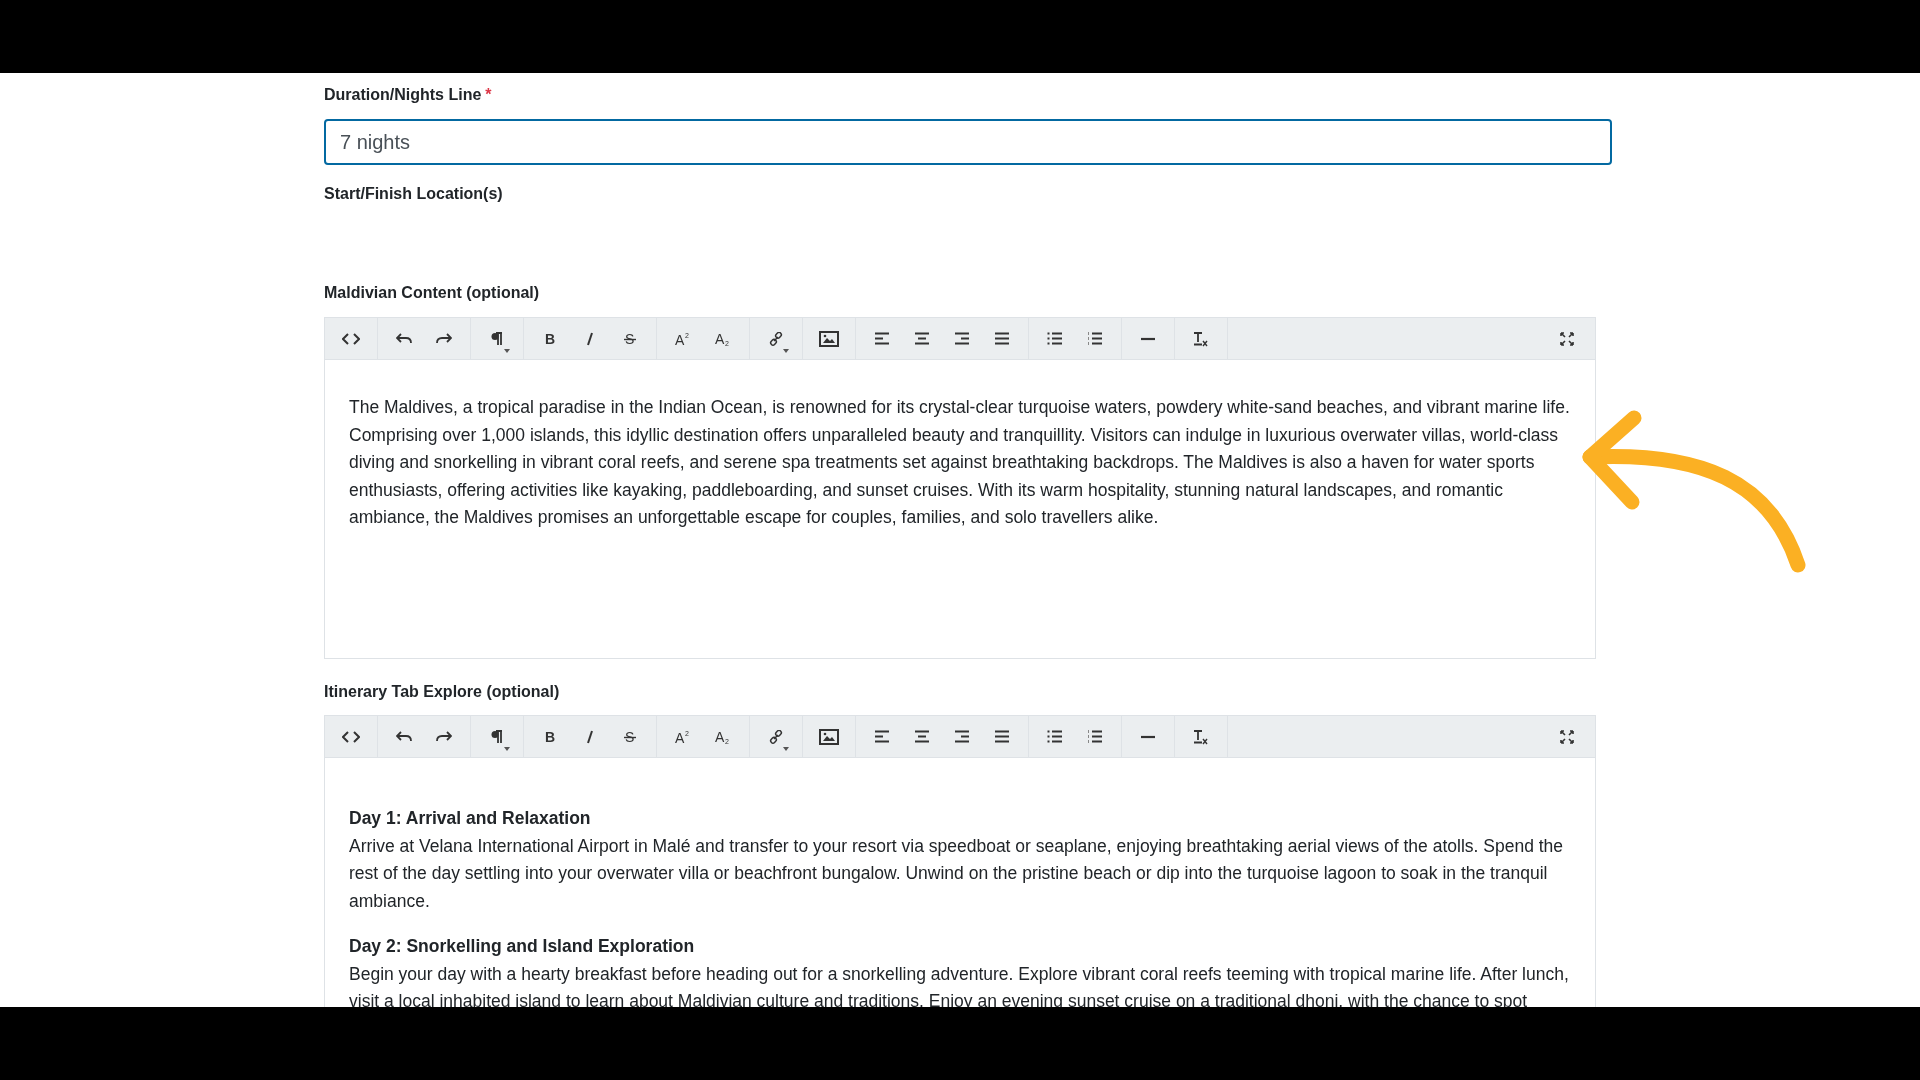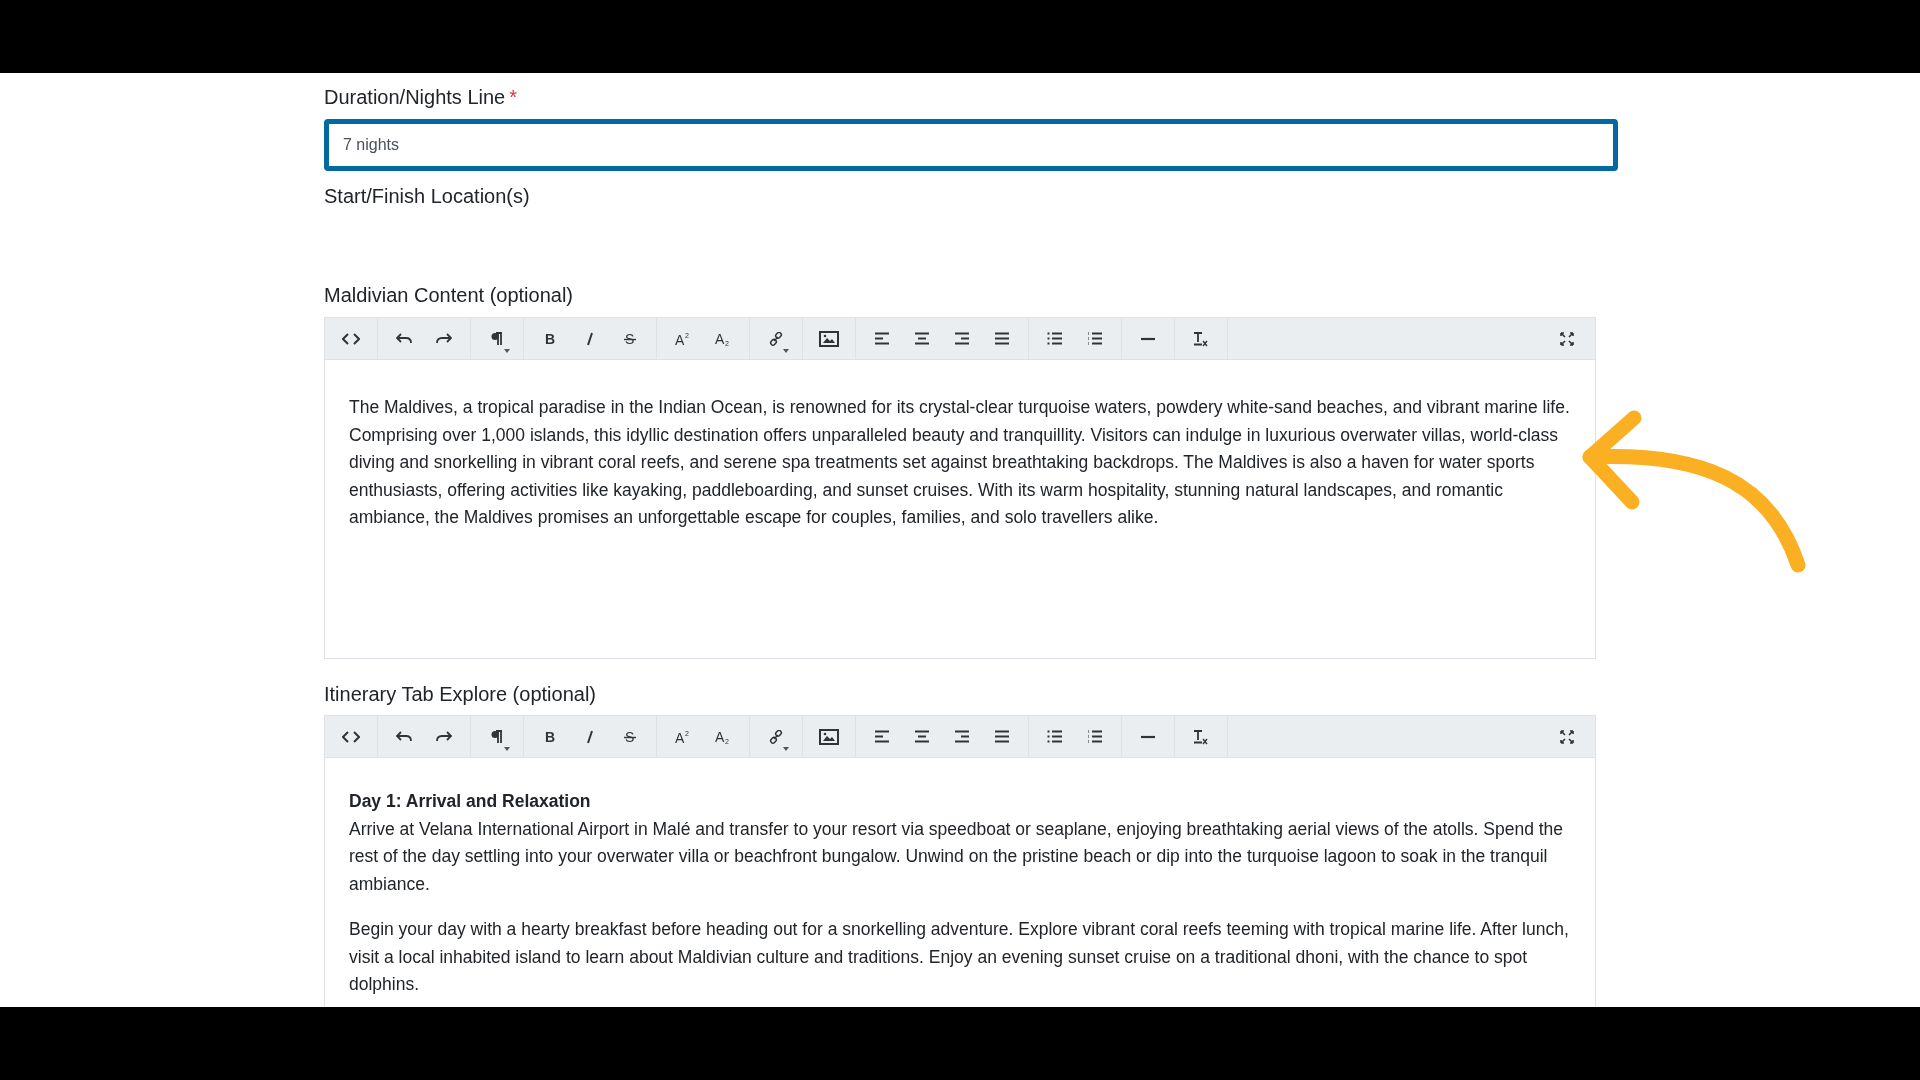--- a/index.html
+++ b/index.html
@@ -7,28 +7,28 @@
     width: 1920px; height: 1080px; overflow: hidden; position: relative;
     background: #000;
     font-family: "Liberation Sans", sans-serif;
     color: #212529;
   }
   .page {
     position: absolute; left: 0; top: 73px; width: 1920px; height: 934px;
     background: #fff; overflow: hidden;
   }
   .label {
-    position: absolute; left: 324px; font-weight: 400; font-size: 20px; color: #212529;
+    position: absolute; left: 324px; font-weight: 700; font-size: 16px; color: #212529;
   }
   .label .req { color: #dc3545; margin-left: 4px; }
   .input {
     position: absolute; left: 324px; width: 1270px; height: 42px;
-    border: 5px solid #0369a1; border-radius: 4px; background: #fff;
+    border: 2px solid #0369a1; border-radius: 4px; background: #fff;
     box-sizing: content-box;
-    font-family: "Liberation Sans", sans-serif; font-size: 16px; color: #495057;
+    font-family: "Liberation Sans", sans-serif; font-size: 20px; color: #495057;
     padding: 0 0 0 14px; margin: 0; outline: none;
   }
   .editor {
     position: absolute; left: 324px; width: 1270px;
     border: 1px solid #dee2e6; background: #fff;
   }
   .toolbar {
     position: relative; height: 41px; background: #ebeef0;
     border-bottom: 1px solid #dee2e6; display: flex; align-items: stretch;
   }
@@ -343,26 +343,27 @@
               <path d="M10 10 L14 15 M14 10 L10 15" stroke="#333" stroke-width="1.4"></path>
             </svg>
         </div>
       </div>
       <div class="tb-btn fs-btn">
         <svg width="14" height="14" viewBox="0 0 14 14">
             <path d="M1 1 L5 5 M1 1 H4 M1 1 V4 M13 1 L9 5 M13 1 H10 M13 1 V4 M1 13 L5 9 M1 13 H4 M1 13 V10 M13 13 L9 9 M13 13 H10 M13 13 V10" stroke="#333" stroke-width="1.6" fill="none"></path>
           </svg>
       </div>
     </div>
-    <div class="content" style="padding-top:18px;">
+    <div class="content" style="padding-top:35px;">
       <p>
         <span class="day-title">Day 1: Arrival and Relaxation</span>
         <span>Arrive at Velana International Airport in Malé and transfer to your resort via speedboat or seaplane, enjoying breathtaking aerial views of the atolls. Spend the rest of the day settling into your overwater villa or beachfront bungalow. Unwind on the pristine beach or dip into the turquoise lagoon to soak in the tranquil ambiance.</span>
       </p>
       <p>
+        <span class="day-title">Day 2: Snorkelling and Island Exploration</span>
         <span>Begin your day with a hearty breakfast before heading out for a snorkelling adventure. Explore vibrant coral reefs teeming with tropical marine life. After lunch, visit a local inhabited island to learn about Maldivian culture and traditions. Enjoy an evening sunset cruise on a traditional dhoni, with the chance to spot dolphins.</span>
       </p>
     </div>
   </div>
 
   <svg class="arrow" width="1920" height="934" viewBox="0 73 1920 934">
     <path d="M1798 565 C1770 480 1700 452 1590 457" stroke="#fbb023" stroke-width="15" fill="none" stroke-linecap="round"></path>
     <path d="M1634 418 L1590 457 L1632 502" stroke="#fbb023" stroke-width="15" fill="none" stroke-linecap="round" stroke-linejoin="round"></path>
   </svg>
 </div>

